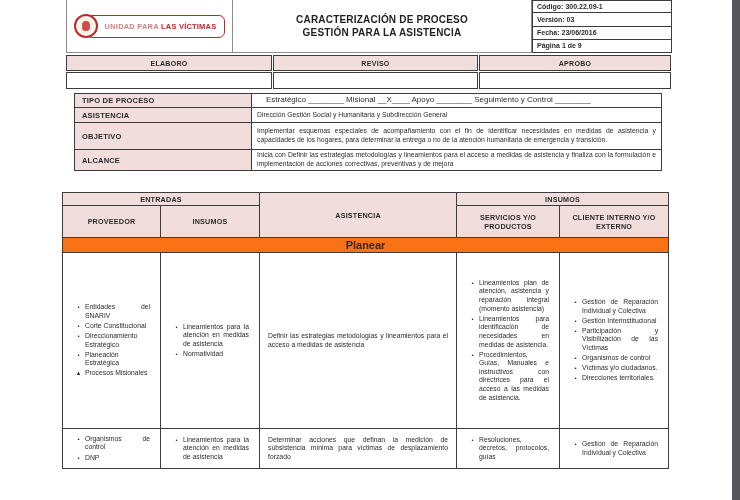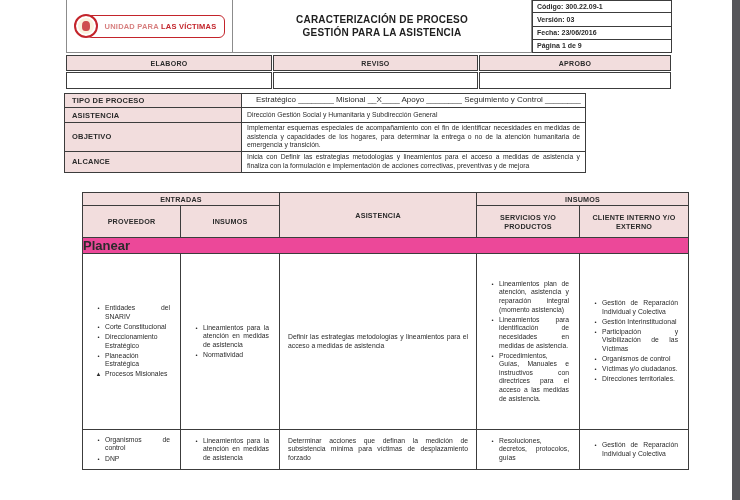--- a/index.html
+++ b/index.html
@@ -31,31 +31,31 @@
   .logo-box { border:1.5px solid #c3242b; border-radius:6px; padding:6px 8px 6px 18px; display:flex; align-items:center; gap:3px; }
   .emblem { position:absolute; left:0; top:50%; transform:translateY(-50%); width:24px; height:24px; border-radius:50%; background:#faf3df; border:2.5px solid #c3242b; box-shadow:inset 0 0 0 2px #ffffff; display:flex; align-items:center; justify-content:center; }
   .emblem-core { width:8px; height:10px; border-radius:45% 45% 40% 40%; background:#c3242b; opacity:.8; }
   .brand { font-size:7.5px; letter-spacing:.2px; white-space:nowrap; }
   .brand .lt-red { color:#d77f7f; font-weight:bold; }
   .brand .dk-red { color:#c3242b; font-weight:bold; }
 
   
   table { border-collapse:collapse; table-layout:fixed; }
   td { border:1px solid #3c3c3c; vertical-align:middle; overflow:hidden; }
-  .info-tbl { position:absolute; left:64px; top:93px; width:522px; }
+  .info-tbl { position:absolute; left:74px; top:93px; width:588px; }
   .info-tbl .lab { width:177px; background:#f2dddd; font-weight:bold; font-size:7.5px; padding-left:7px; letter-spacing:.2px; }
   .info-tbl .val { font-size:6.8px; line-height:8.6px; padding:1px 5px; text-align:justify; }
   .info-tbl .val.tipo { font-size:8px; padding-left:14px; text-align:left; white-space:nowrap;margin-top:7px; }
   .r14 { height:14px; } .r15 { height:15px; } .r27 { height:27px; } .r21 { height:21px; }
 
   
-  .mx { position:absolute; left:82px; top:192px; width:606px; }
+  .mx { position:absolute; left:62px; top:192px; width:606px; }
   .mx td { padding:0; }
   .mx .hd { background:#f2dddd; font-weight:bold; font-size:7.2px; text-align:center; letter-spacing:.2px; line-height:9px; }
-  .mx .phase { background:#ec4899; font-weight:bold; font-size:13px; }
+  .mx .phase { background:#f97316; font-weight:bold; font-size:11px; text-align:center; }
   .h13 { height:13px; } .h32 { height:32px; } .h15 { height:15px; } .h176 { height:176px; } .h40 { height:40px; }
 
   .mx .body-cell { font-size:6.8px; line-height:8.6px; vertical-align:middle; padding:2px 4px; }
   ul.bl { list-style:none; }
   ul.bl li { display:flex; gap:3px; margin:1.5px 0; }
   ul.bl .bu { flex:none; width:7px; text-align:center; font-size:6px; line-height:8.6px; }
   ul.bl .lt { flex:1; text-align:justify; }
   .ind { padding-left:8px; padding-right:6px; }
   .act-text { text-align:justify; padding:0 4px; }
 </style>

